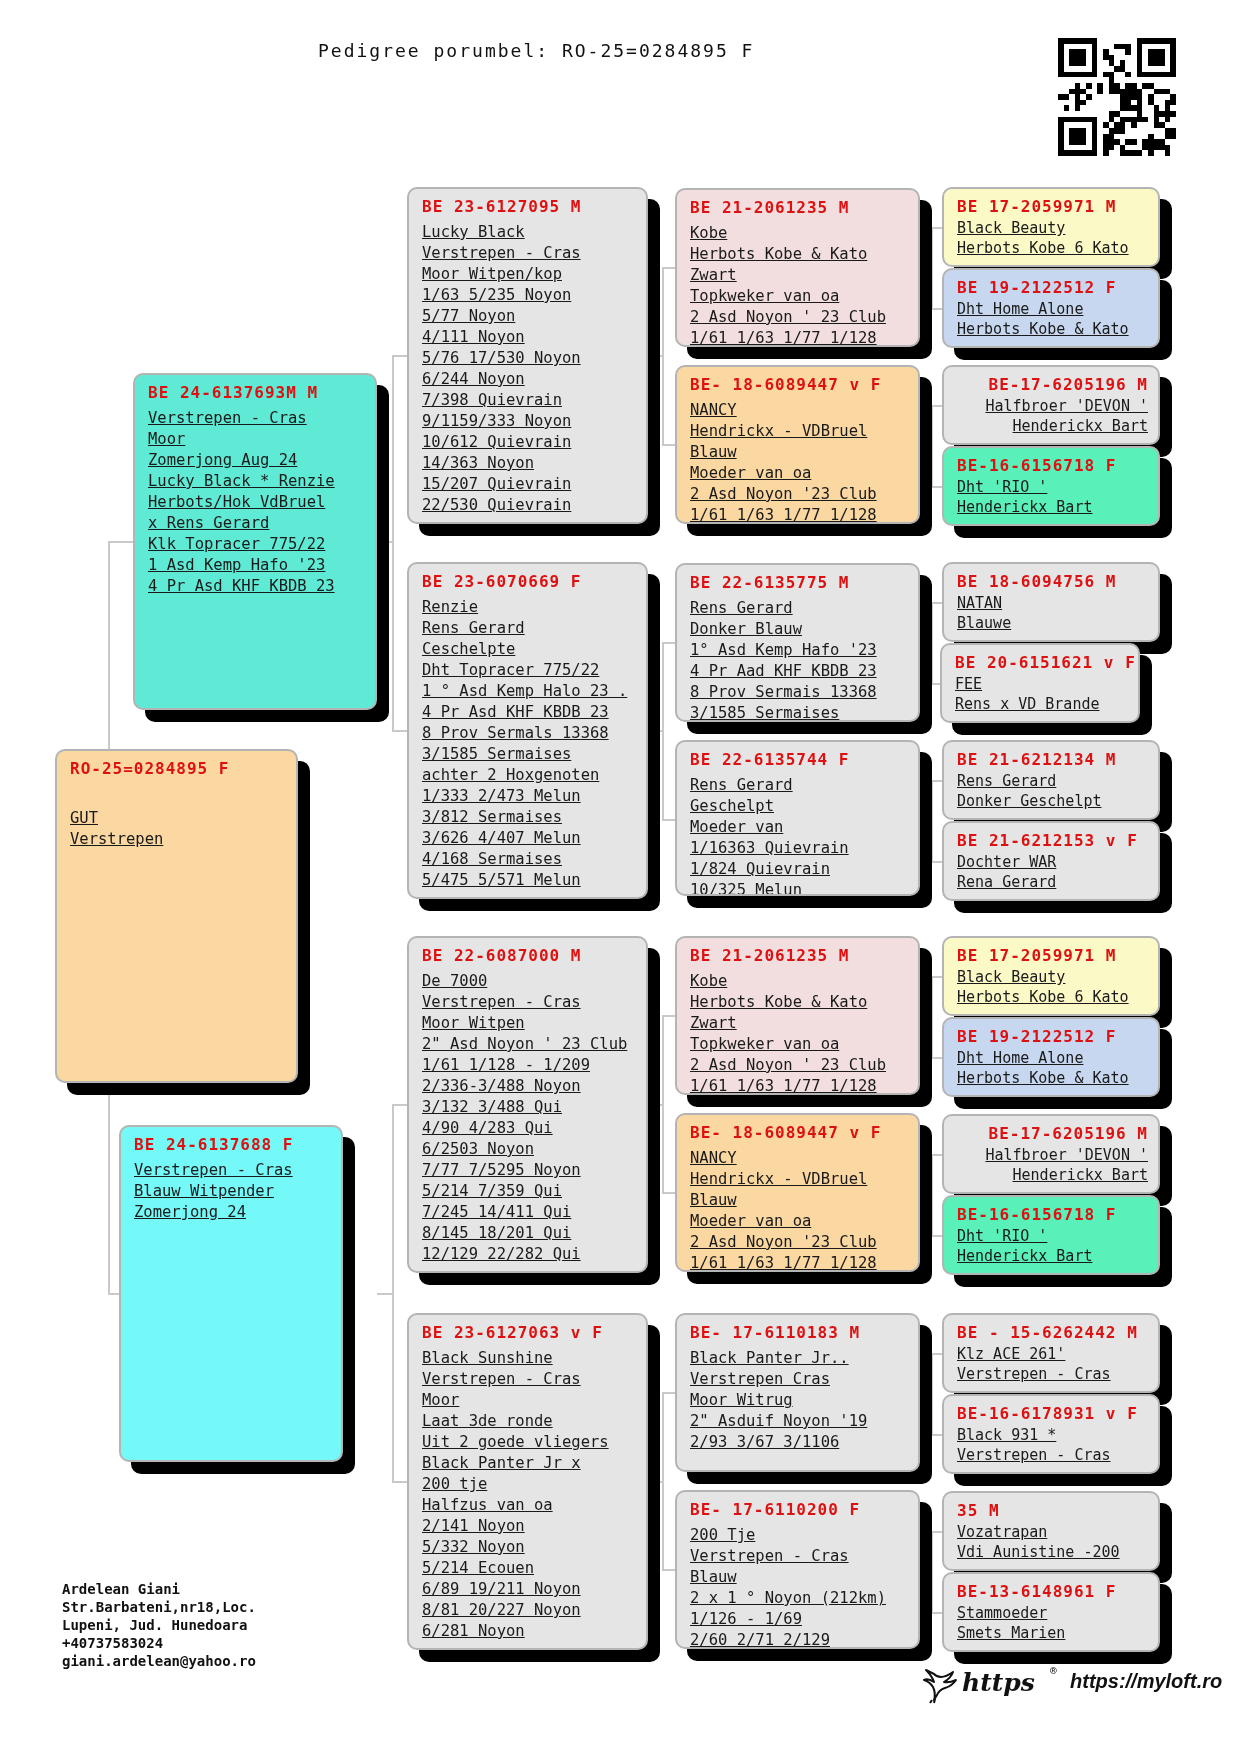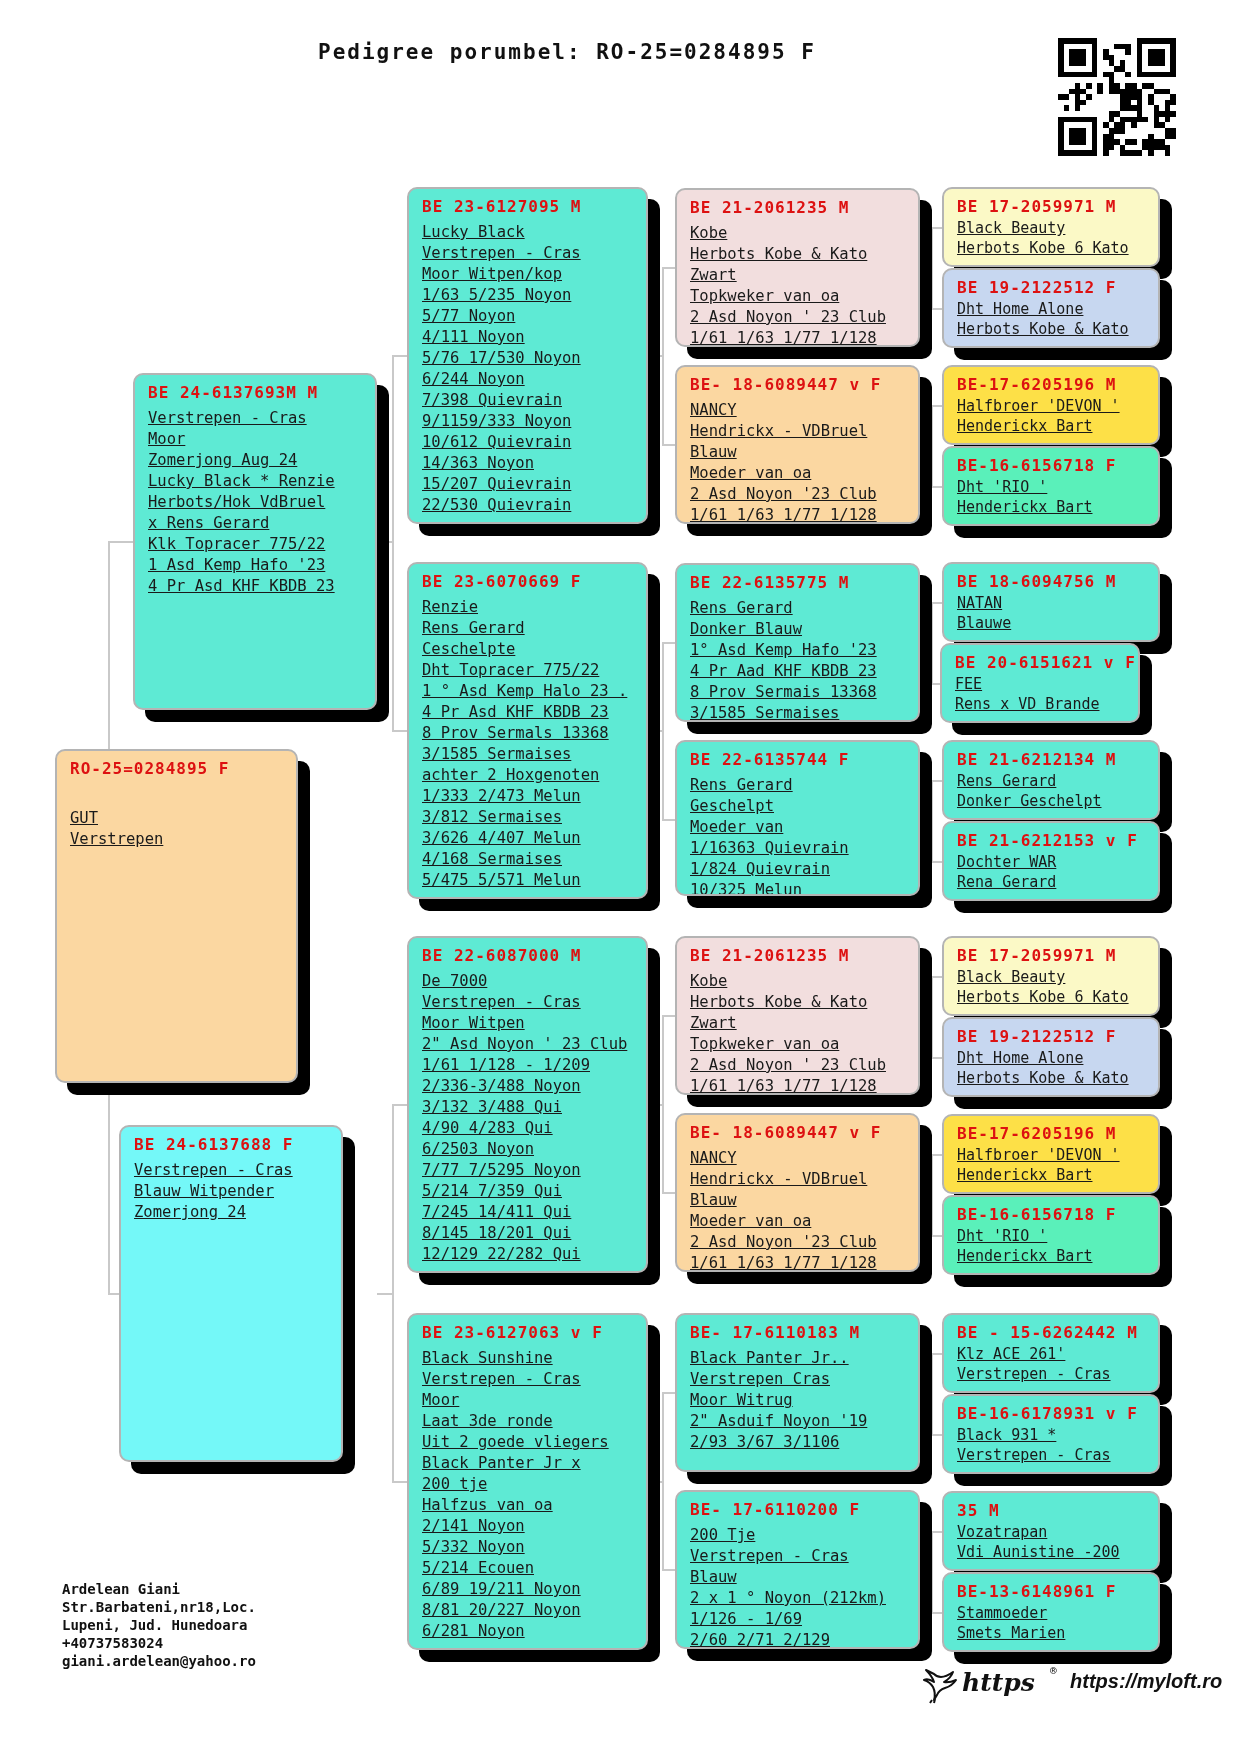--- a/index.html
+++ b/index.html
@@ -1,37 +1,37 @@
 <!DOCTYPE html>
 <html><head>
 <meta charset="utf-8">
 <style>
   html,body{margin:0;padding:0;background:#888;}
   #page{position:relative;width:1241px;height:1754px;background:#ffffff;overflow:hidden;
         font-family:"DejaVu Sans Mono",monospace;}
-  #title{position:absolute;left:318px;top:40px;font-size:21px;font-weight:bold;
+  #title{position:absolute;left:318px;top:40px;font-size:18px;font-weight:normal;
          letter-spacing:2px;color:#111;white-space:nowrap;}
   #qr{position:absolute;left:1058px;top:38px;width:118px;height:118px;}
   .ln{position:absolute;background:#c9c9c9;}
-  .box{position:absolute;border:2px solid #b4b4b4;border-radius:10px;background:#5eead4;
+  .box{position:absolute;border:2px solid #b4b4b4;border-radius:10px;background:#e5e5e5;
        box-shadow:12px 12px 0 #000;padding:8px 10px 6px 13px;box-sizing:border-box;
        overflow:hidden;}
   .hdr{color:#dd1111;font-weight:bold;font-size:16px;letter-spacing:1px;
        margin-bottom:6px;white-space:nowrap;}
   .bd{font-size:15.5px;line-height:21px;color:#1a1a1a;white-space:pre-line;text-decoration:underline;}
   .g5 .hdr{margin-bottom:2px;}
   .g5 .bd{font-size:15px;line-height:20px;}
   .gap-top{margin-top:30px;}
   .c-green{background:#5eead4;}
   .c-cyan{background:#74f8f8;}
   .c-orange{background:#fbd7a1;}
   .c-pink{background:#f2dede;}
   .c-yellow{background:#fbf9c6;}
   .c-blue{background:#c7d7f0;}
-  .c-lgreen{background:#fde047;}
+  .c-lgreen{background:#e5e5e5;text-align:right;}
   .c-mint{background:#5af0ba;}
   #contact{position:absolute;left:62px;top:1580px;font-size:14px;font-weight:bold;
            line-height:18px;color:#111;white-space:pre-line;}
   #brandrow{position:absolute;left:918px;top:1660px;height:52px;}
   #bird{position:absolute;left:0;top:2px;}
   #brand{position:absolute;left:44px;top:8px;font-family:"DejaVu Serif",serif;
          font-style:italic;font-weight:bold;font-size:25px;color:#111;}
   #reg{position:absolute;left:132px;top:4px;font-size:11px;color:#111;}
   #url{position:absolute;left:152px;top:10px;font-family:"Liberation Sans",sans-serif;
        font-style:italic;font-weight:bold;font-size:20px;color:#111;white-space:nowrap;}

